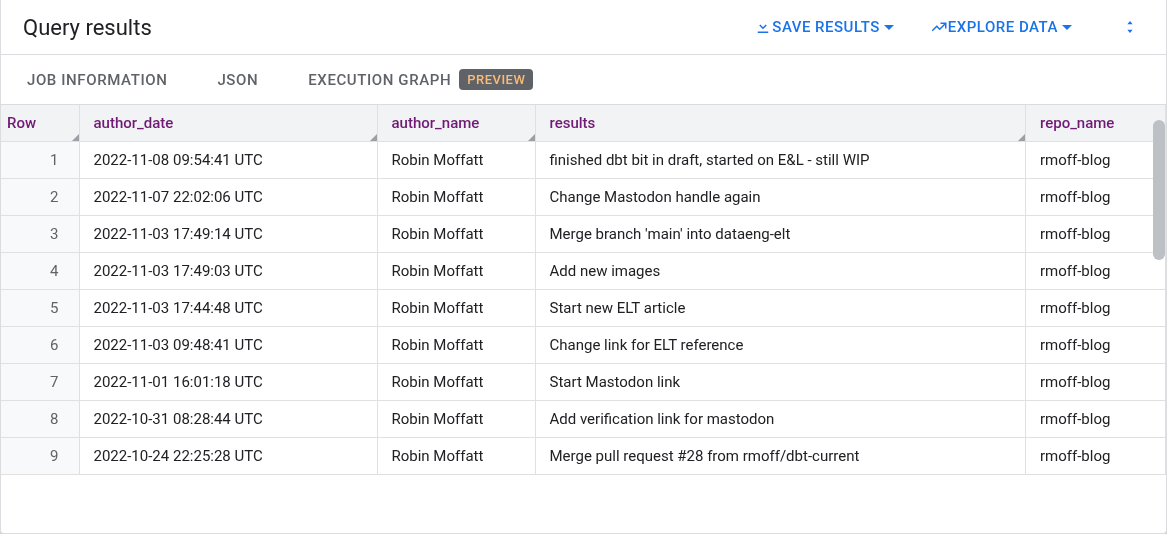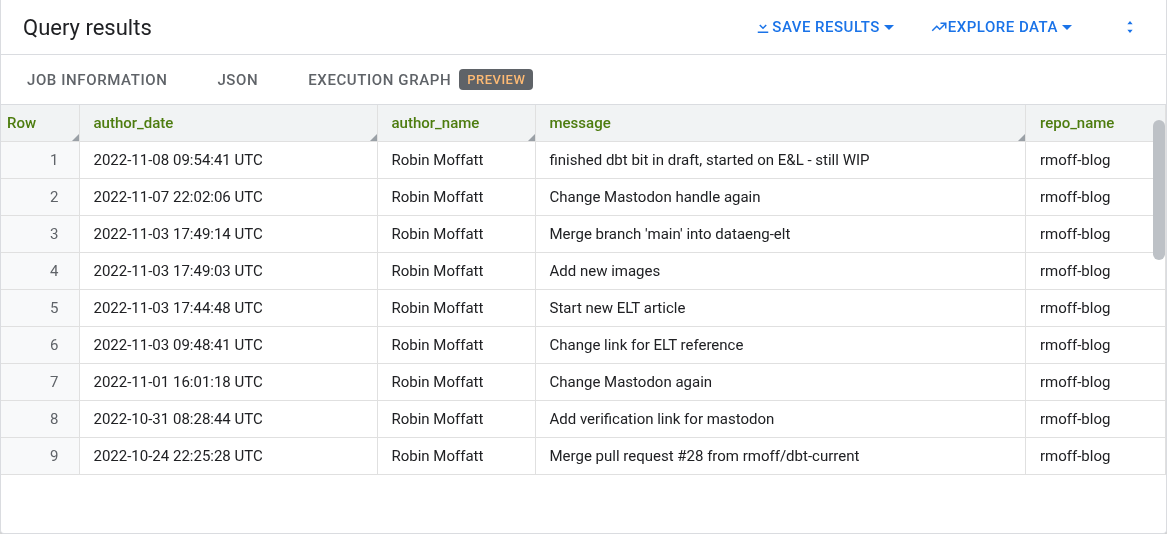--- a/index.html
+++ b/index.html
@@ -115,21 +115,21 @@
       border-bottom: 1px solid #e0e0e0;
       border-right: 1px solid #e0e0e0;
       padding: 0 14px;
       height: 37px;
       white-space: nowrap;
       overflow: hidden;
       text-overflow: ellipsis;
     }
     th {
       background: #f1f3f4;
-      color: #4d7c0f;
+      color: #701a75;
       font-weight: 500;
       position: relative;
       height: 36px;
     }
     .col-row { width: 78px; }
     .col-date { width: 298px; }
     .col-name { width: 158px; }
     .col-msg { width: auto; }
     .col-repo { width: 140px; }
     th.col-row { padding-left: 6px; }
@@ -218,21 +218,21 @@
           </th>
           <th class="col-date">
             <span>author_date</span>
             <span class="resize-handle"></span>
           </th>
           <th class="col-name">
             <span>author_name</span>
             <span class="resize-handle"></span>
           </th>
           <th class="col-msg">
-            <span>message</span>
+            <span>results</span>
             <span class="resize-handle"></span>
           </th>
           <th class="col-repo">
             <span>repo_name</span>
           </th>
         </tr>
       </thead>
       <tbody id="tbody">
           <tr>
             <td class="row-num">1</td>
@@ -273,21 +273,21 @@
             <td class="row-num">6</td>
             <td>2022-11-03 09:48:41 UTC</td>
             <td>Robin Moffatt</td>
             <td>Change link for ELT reference</td>
             <td>rmoff-blog</td>
           </tr>
           <tr>
             <td class="row-num">7</td>
             <td>2022-11-01 16:01:18 UTC</td>
             <td>Robin Moffatt</td>
-            <td>Change Mastodon again</td>
+            <td>Start Mastodon link</td>
             <td>rmoff-blog</td>
           </tr>
           <tr>
             <td class="row-num">8</td>
             <td>2022-10-31 08:28:44 UTC</td>
             <td>Robin Moffatt</td>
             <td>Add verification link for mastodon</td>
             <td>rmoff-blog</td>
           </tr>
           <tr>

